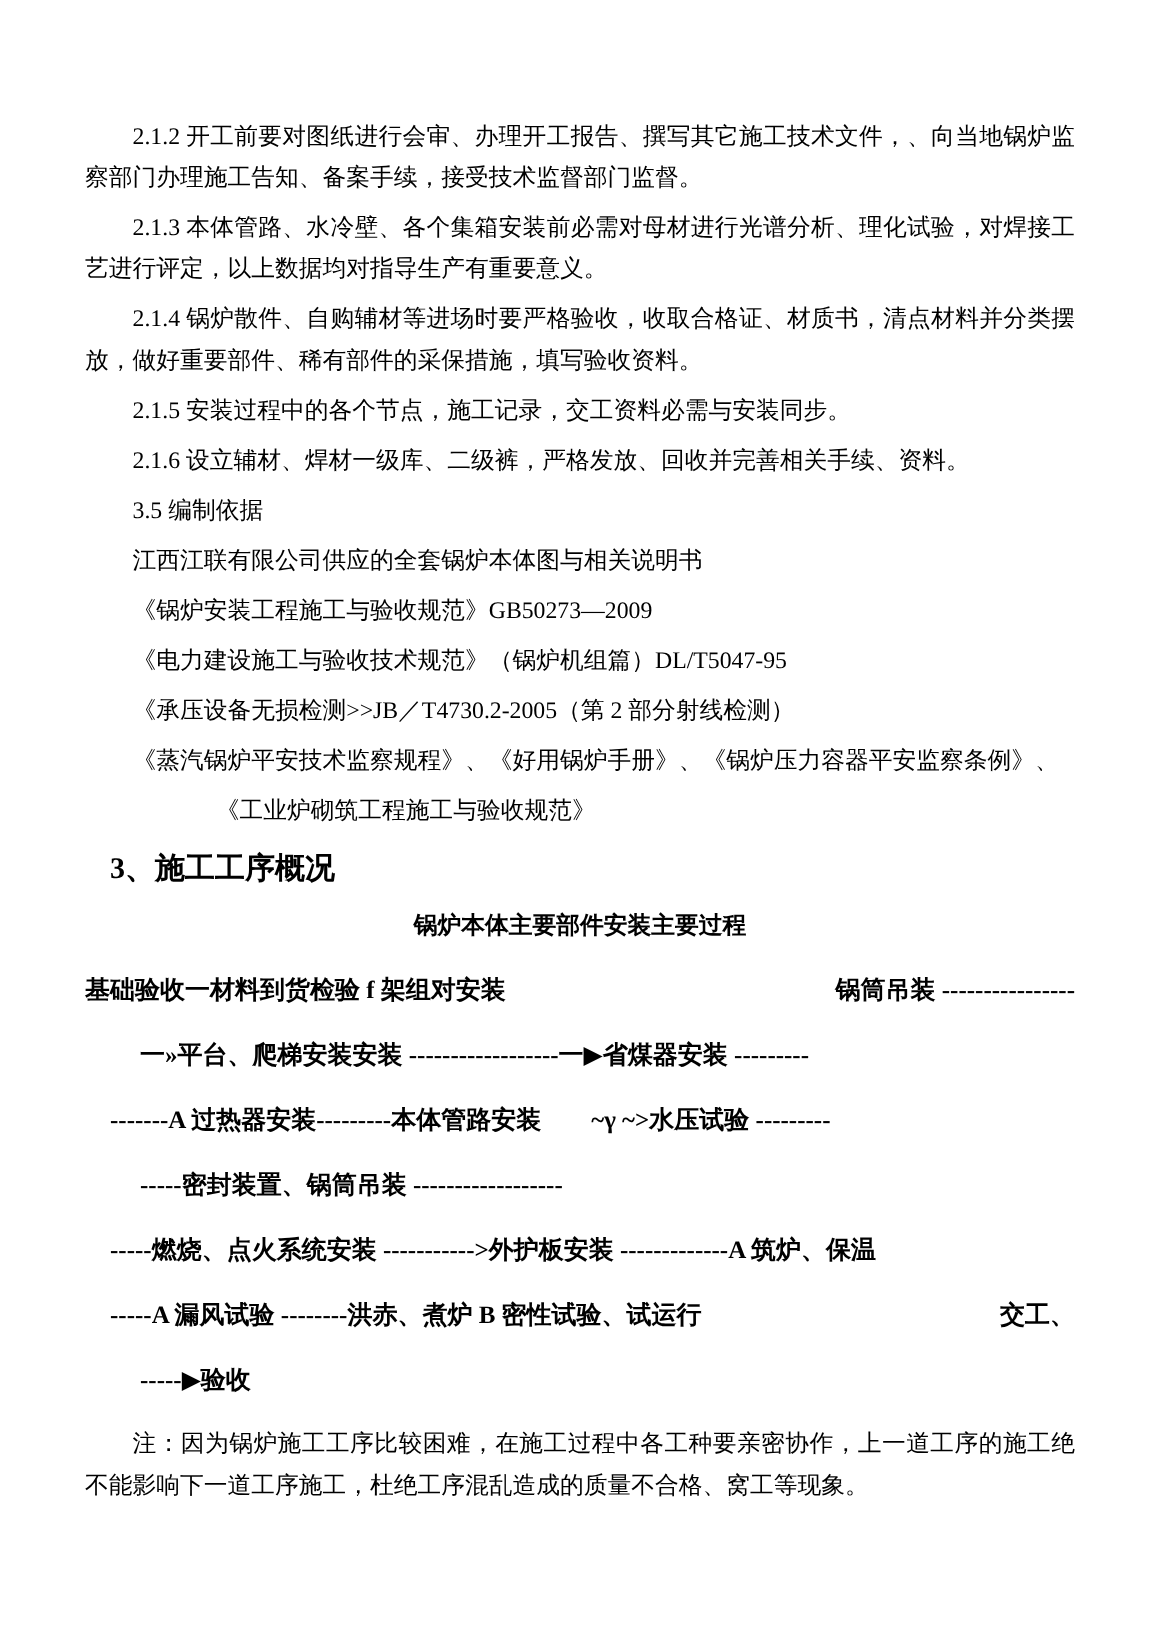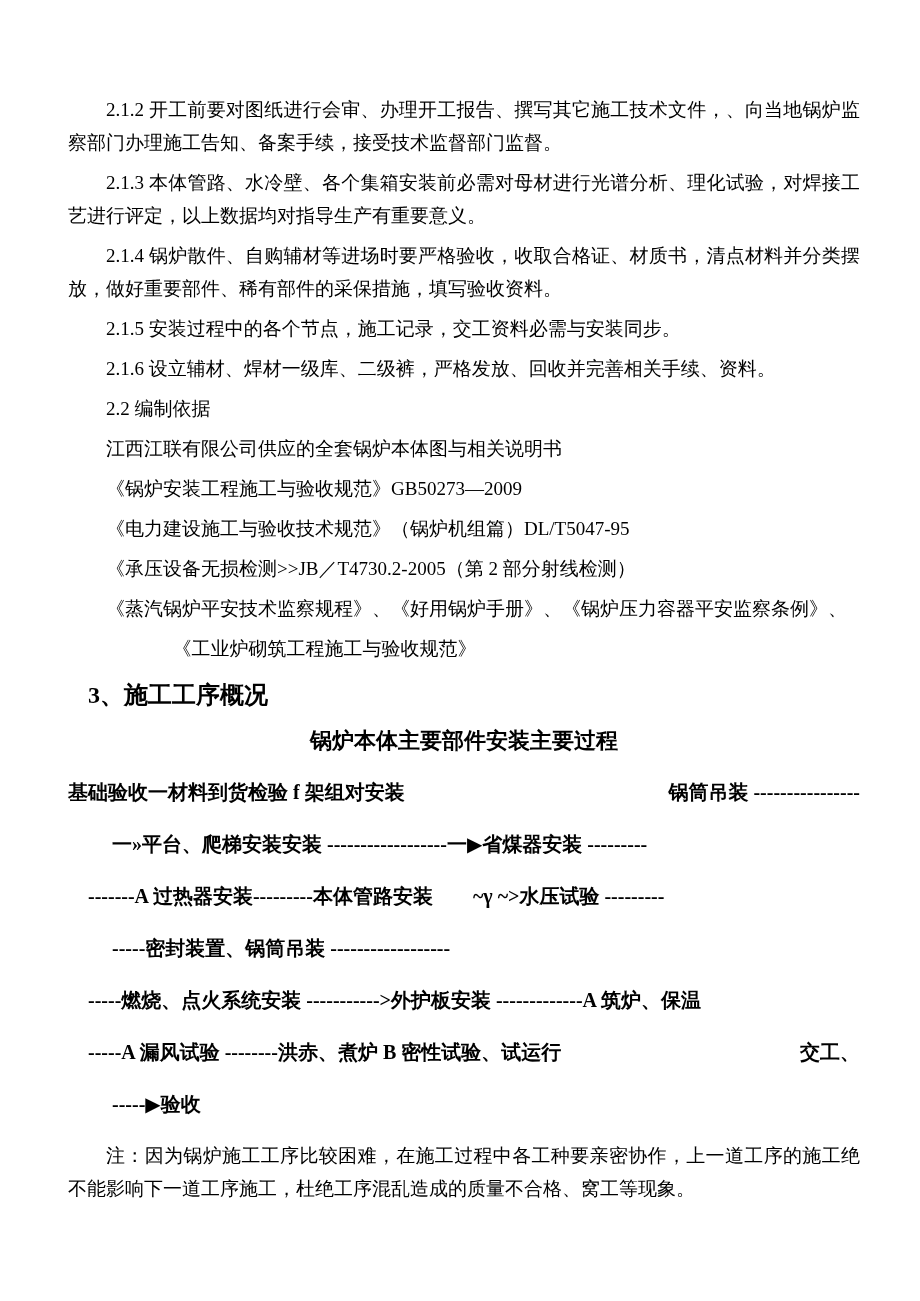--- a/index.html
+++ b/index.html
@@ -23,21 +23,21 @@
   p.no-indent{text-indent:0;}
   p.indent-5{text-indent:5.5em;text-align:left;}
   p.ref{text-align:left;}
   h3.section{
     font-size:24px;
     font-weight:bold;
     margin:14px 0 10px 20px;
     line-height:33px;
   }
   h4.process-title{
-    font-size:22px;
+    font-size:19px;
     font-weight:bold;
     text-align:center;
     margin:12px 0 18px 0;
     line-height:33px;
   }
   .flow{
     font-weight:bold;
     font-size:20px;
   }
   .flow-line{
@@ -69,21 +69,21 @@
 </head>
 <body>
 
 <div class="page">
 
   <p class="body-par">2.1.2 开工前要对图纸进行会审、办理开工报告、撰写其它施工技术文件，、向当地锅炉监察部门办理施工告知、备案手续，接受技术监督部门监督。</p>
   <p class="body-par">2.1.3 本体管路、水冷壁、各个集箱安装前必需对母材进行光谱分析、理化试验，对焊接工艺进行评定，以上数据均对指导生产有重要意义。</p>
   <p class="body-par">2.1.4 锅炉散件、自购辅材等进场时要严格验收，收取合格证、材质书，清点材料并分类摆放，做好重要部件、稀有部件的采保措施，填写验收资料。</p>
   <p class="body-par">2.1.5 安装过程中的各个节点，施工记录，交工资料必需与安装同步。</p>
   <p class="body-par">2.1.6 设立辅材、焊材一级库、二级裤，严格发放、回收并完善相关手续、资料。</p>
-  <p class="body-par">2.2 编制依据</p>
+  <p class="body-par">3.5 编制依据</p>
   <p class="body-par ref">江西江联有限公司供应的全套锅炉本体图与相关说明书</p>
   <p class="body-par ref">《锅炉安装工程施工与验收规范》GB50273—2009</p>
   <p class="body-par ref">《电力建设施工与验收技术规范》（锅炉机组篇）DL/T5047-95</p>
   <p class="body-par ref">《承压设备无损检测&gt;&gt;JB／T4730.2-2005（第 2 部分射线检测）</p>
   <p class="body-par ref">《蒸汽锅炉平安技术监察规程》、《好用锅炉手册》、《锅炉压力容器平安监察条例》、</p>
   <p class="body-par ref indent-5">《工业炉砌筑工程施工与验收规范》</p>
 
   <h3 class="section">3、施工工序概况</h3>
 
   <h4 class="process-title">锅炉本体主要部件安装主要过程</h4>

